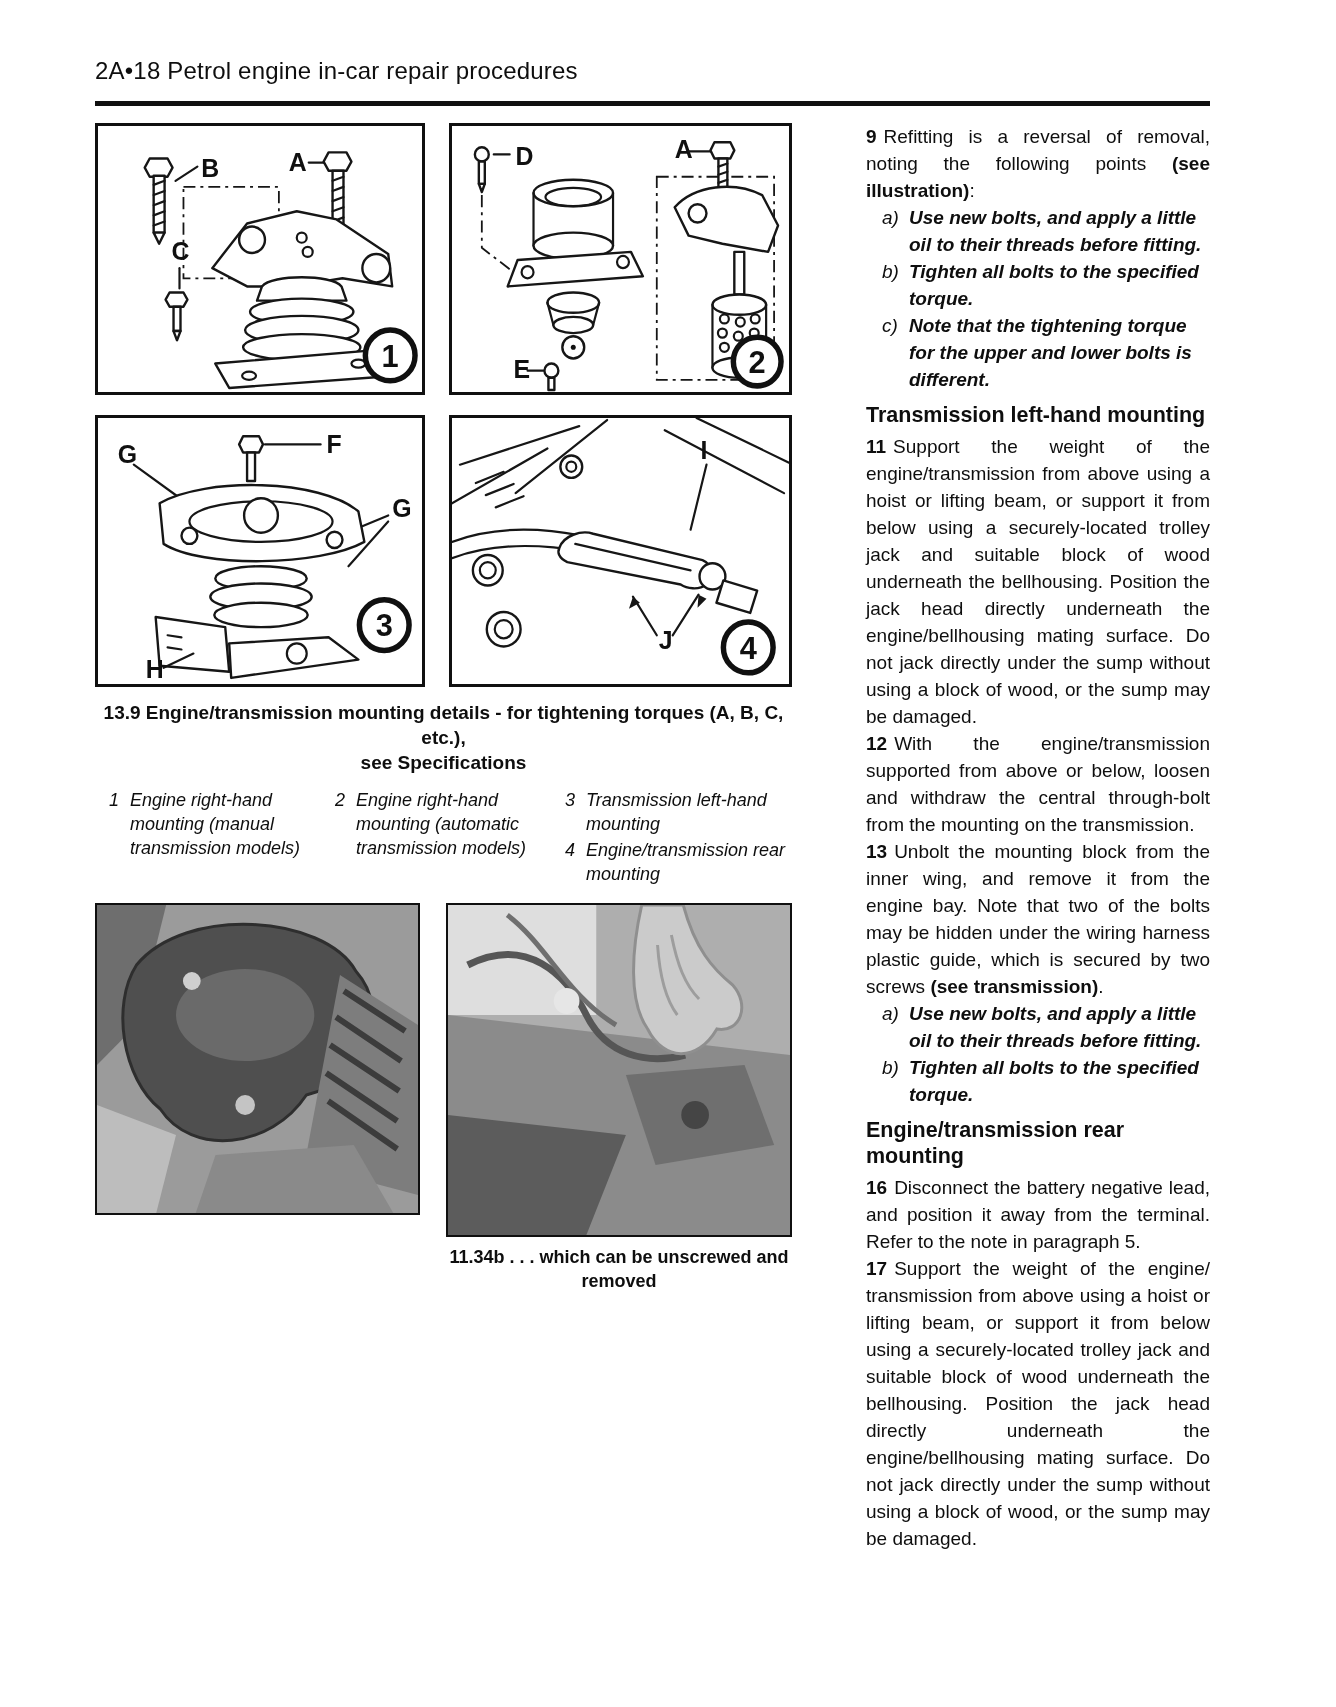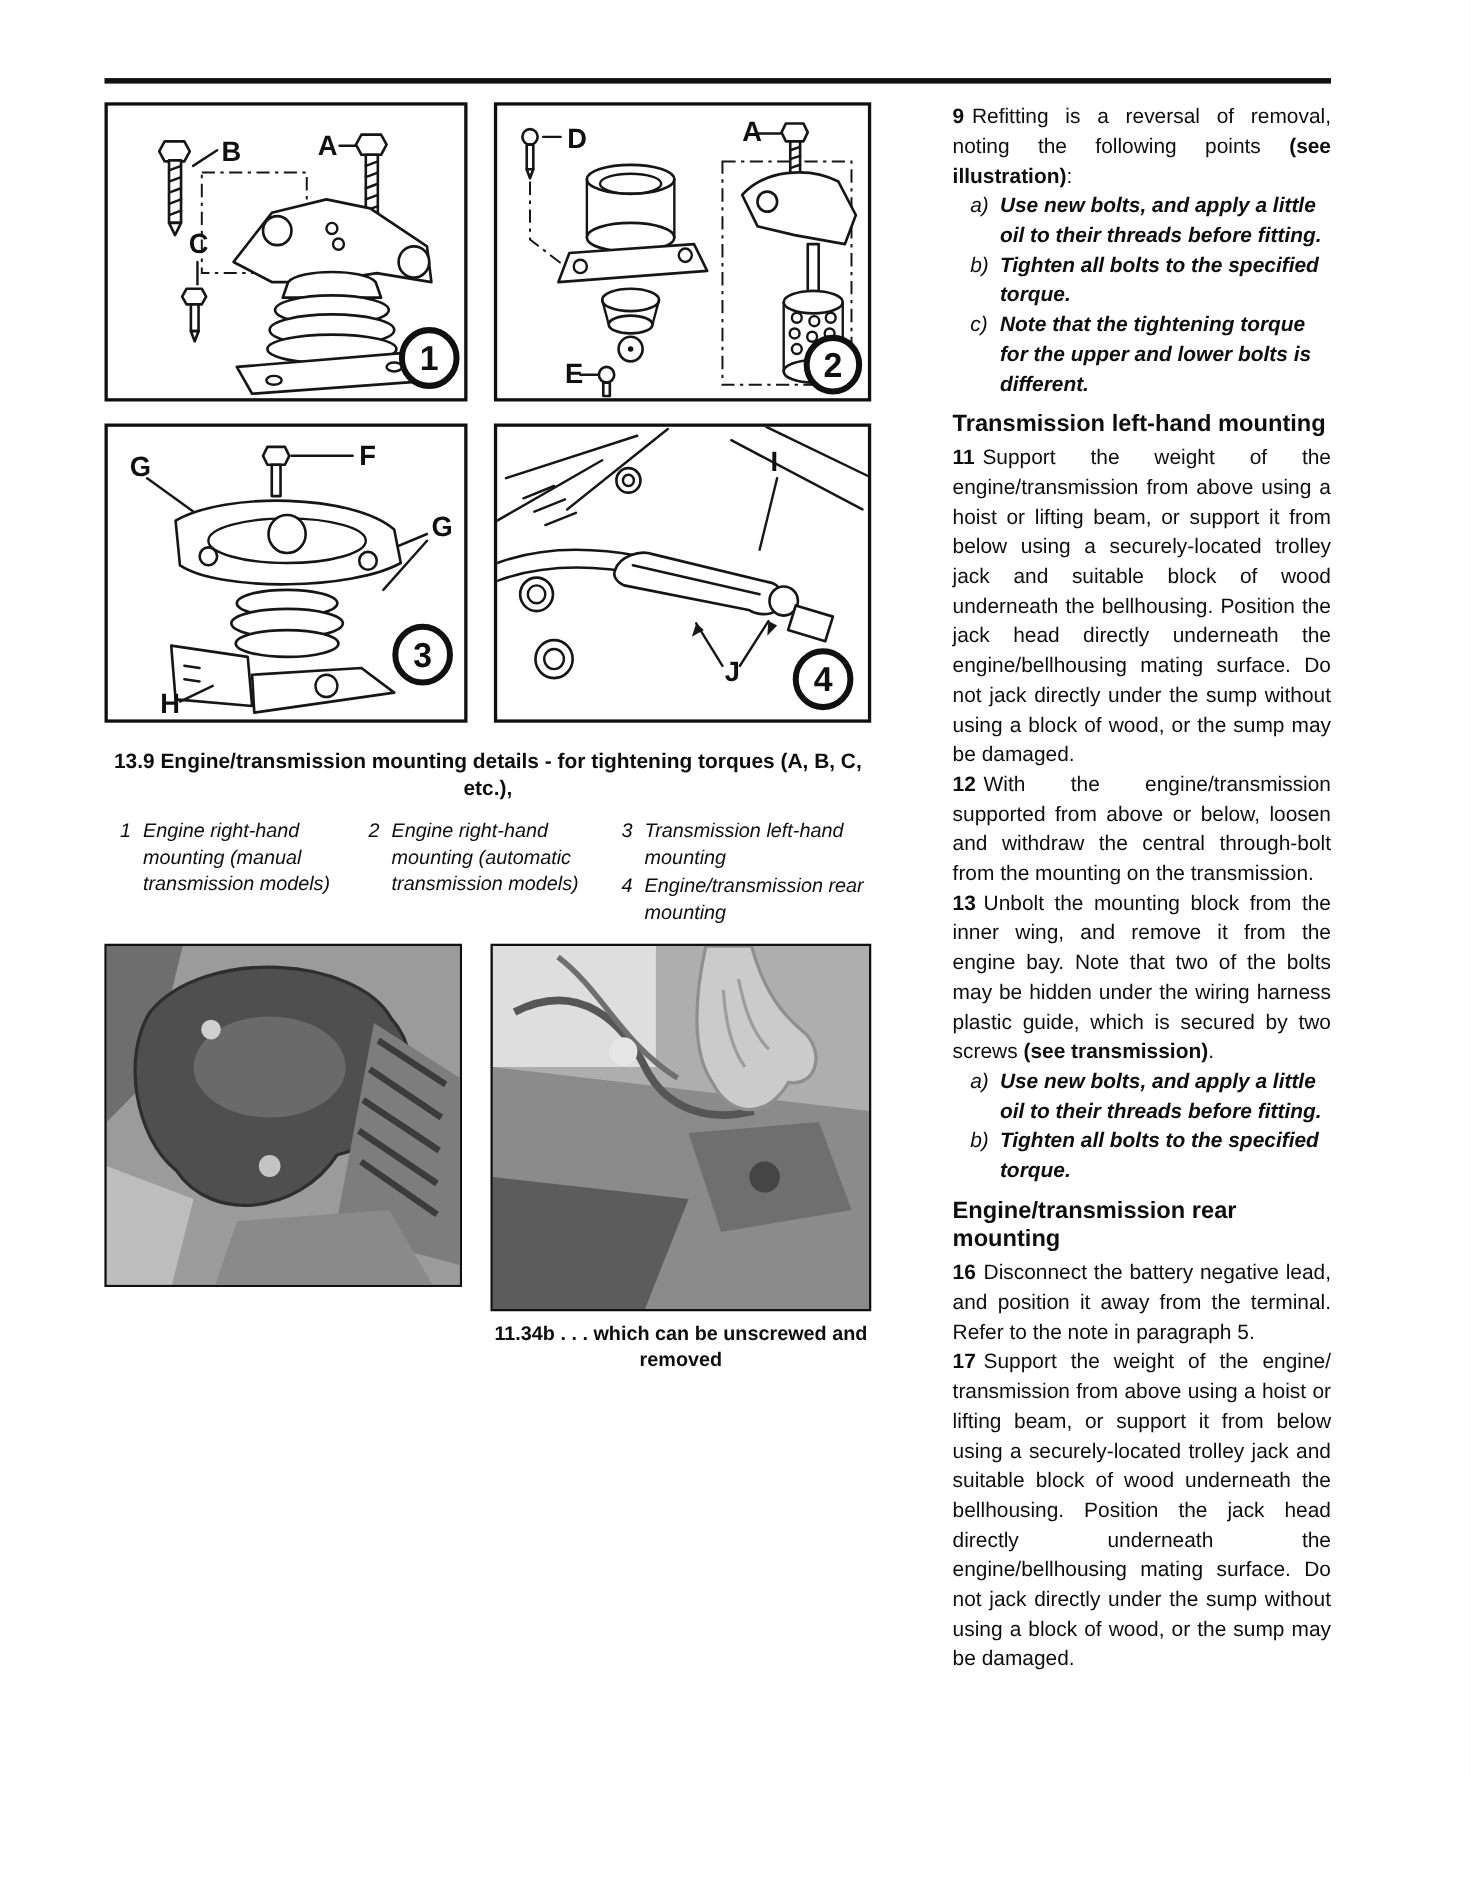--- a/index.html
+++ b/index.html
@@ -21,36 +21,37 @@
   .li .t{flex:1;font-weight:bold;}
   .panel-grid{display:grid;grid-template-columns:330px 343px;gap:20px 24px;}
   .panel{border:3px solid #101010;height:266px;background:#fff;}
   .panel svg{display:block;width:100%;height:100%;}
   .ln{stroke:#161616;fill:none;stroke-width:2.2;stroke-linecap:round;stroke-linejoin:round;}
   .fw{fill:#ffffff;stroke:#161616;stroke-width:2.4;stroke-linejoin:round;}
   .dd{stroke:#161616;fill:none;stroke-width:1.8;stroke-dasharray:12 5 3 5;}
   text.lbl{font:bold 25px "Liberation Sans",sans-serif;fill:#101010;}
   text.cnum{font:bold 31px "Liberation Sans",sans-serif;fill:#101010;text-anchor:middle;}
   .ccirc{fill:#fff;stroke:#101010;stroke-width:5.5;}
-  .figcap{text-align:center;font-weight:bold;font-size:19px;line-height:25px;margin-top:23px;}
+  .figcap{text-align:center;font-weight:bold;font-size:19px;line-height:25px;margin-top:13px;}
   .legend{display:grid;grid-template-columns:226px 230px 241px;margin-top:13px;
           font-style:italic;font-size:18px;line-height:24px;padding-left:14px;}
   .litem{display:flex;gap:11px;margin-bottom:2px;}
   .litem .n{flex:none;}
   .photorow1{display:grid;grid-template-columns:325px 346px;gap:26px;margin-top:15px;}
   .photocell{display:flex;flex-direction:column;}
   .photo{border:2px solid #101010;background:#9a9a9a;}
   .photo svg{display:block;width:100%;height:100%;}
   .pcap{font-weight:bold;font-size:18px;line-height:24px;text-align:center;margin-top:8px;}
 </style>
 </head>
 <body>
 
 <div class="page">
 
+  <div class="hdr">2A•18  Petrol engine in-car repair procedures</div>
   <div class="rule"></div>
 
   <div class="columns">
 
     <div class="leftcol">
 
       <div class="panel-grid">
 
         <div class="panel">
           <svg viewBox="0 0 326 262" preserveAspectRatio="none">
@@ -224,20 +225,21 @@
             <path class="ln" d="M206,214 L182,176 M222,214 L248,174"></path>
             <path d="M182,176 l-4,12 l11,-6 z M248,174 l-1,13 l9,-9 z" fill="#161616"></path>
             <circle class="ccirc" cx="298" cy="226" r="25"></circle>
             <text class="cnum" x="298" y="237">4</text>
           </svg>
         </div>
       </div>
 
       <div class="figcap">
         <div>13.9  Engine/transmission mounting details - for tightening torques (A, B, C, etc.),</div>
+        <div>see Specifications</div>
       </div>
 
       <div class="legend">
         <div class="litem">
           <span class="n">1</span>
           <span class="t">Engine right-hand mounting (manual transmission models)</span>
         </div>
         <div class="litem">
           <span class="n">2</span>
           <span class="t">Engine right-hand mounting (automatic transmission models)</span>

